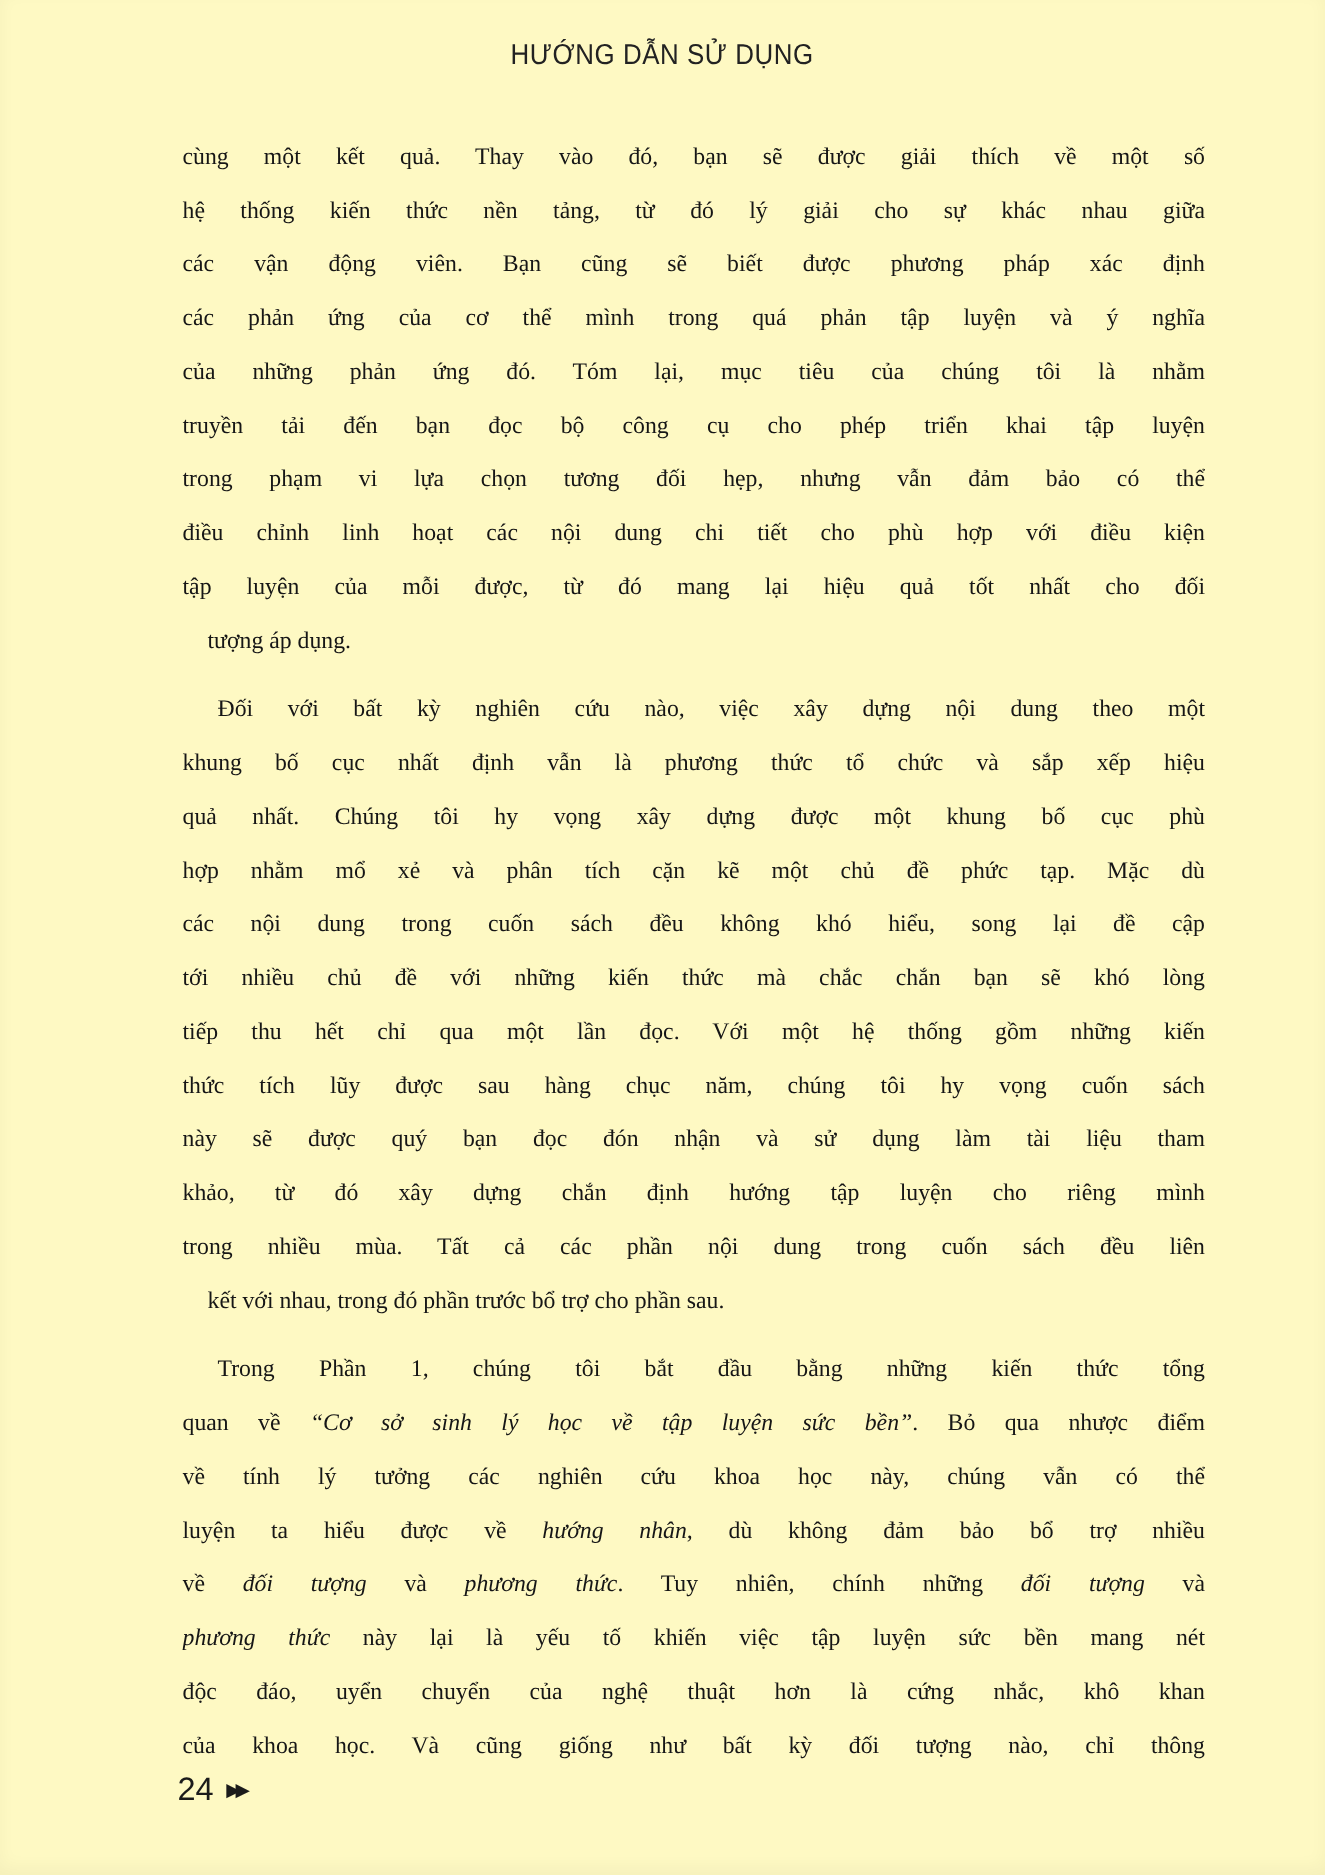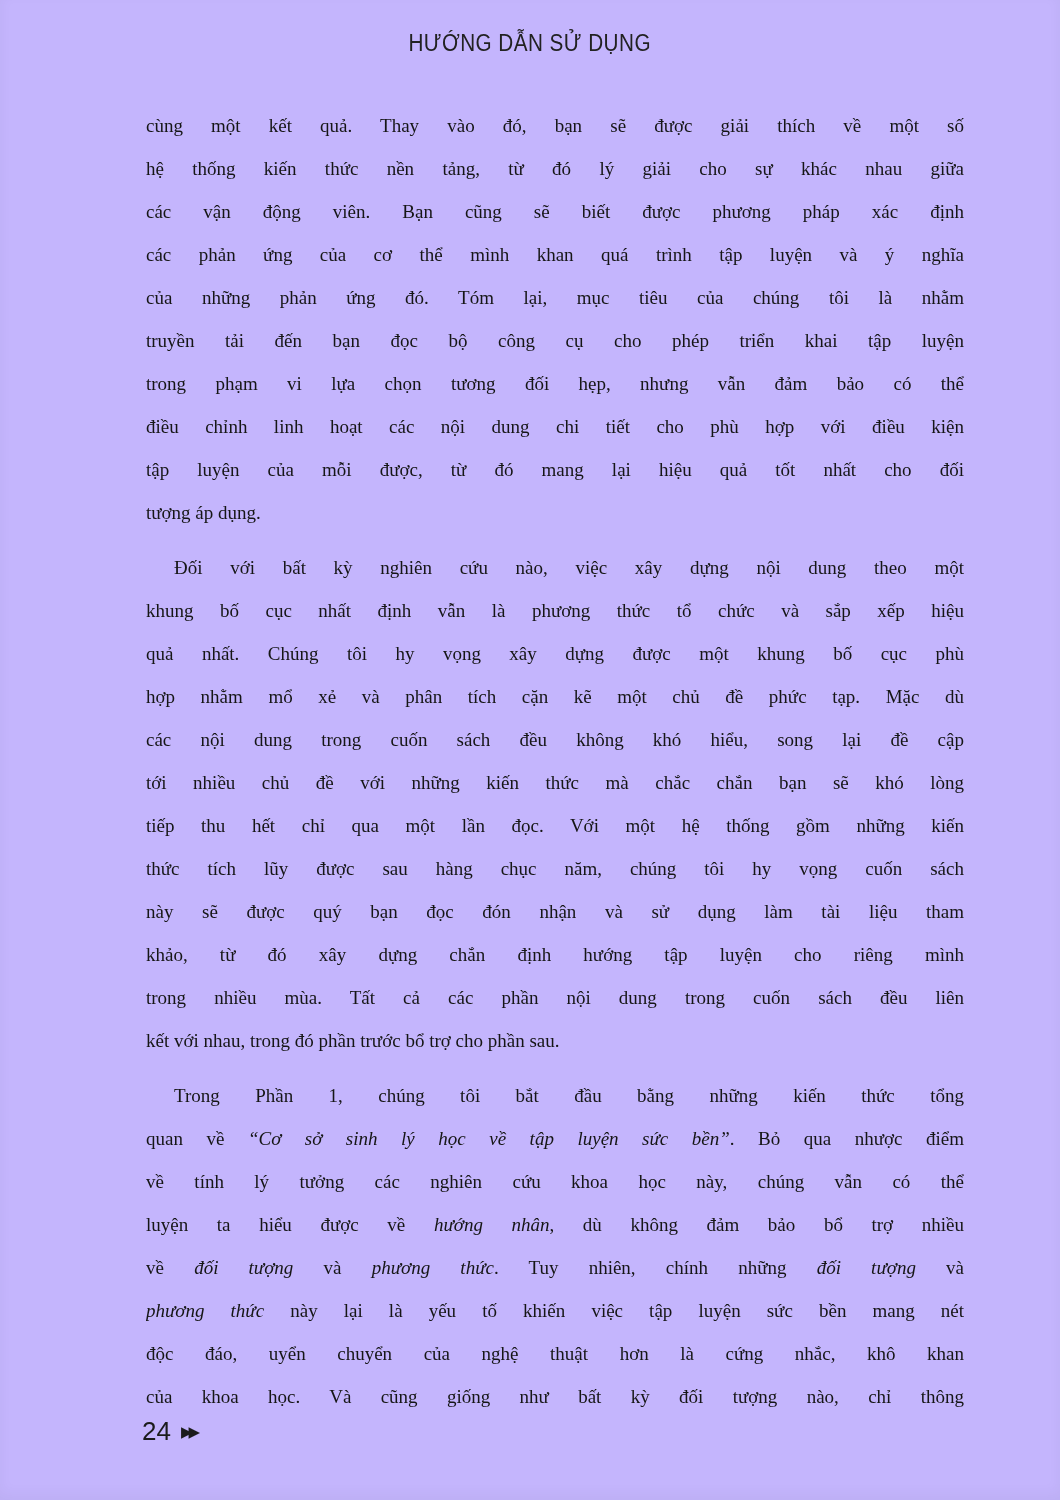--- a/index.html
+++ b/index.html
@@ -9,21 +9,21 @@
   body {
     width: 1060px;
     height: 1500px;
     background: #f4f4f2;
     font-family: "Liberation Serif", "DejaVu Serif", serif;
   }
   .page {
     position: relative;
     width: 1060px;
     height: 1500px;
-    background: #c4b5fd;
+    background: #fef9c3;
     overflow: hidden;
     box-shadow: inset 0 -6px 14px rgba(0,0,0,0.04);
     color: #1b1b1b;
   }
   .running-head {
     position: absolute;
     top: 30px;
     left: 0;
     width: 100%;
     text-align: center;
@@ -51,20 +51,21 @@
     height: 43px;
     line-height: 43px;
     overflow: hidden;
     text-align: justify;
     text-align-last: justify;
     -moz-text-align-last: justify;
     white-space: normal;
   }
   .line.last-left {
     text-align-last: left;
+    margin-left: 20px;
     -moz-text-align-last: left;
   }
   .line.indent { padding-left: 28px; }
   .line i { font-style: italic; }
   .page-footer {
     position: absolute;
     left: 142px;
     top: 1414px;
     height: 34px;
     display: flex;
@@ -94,21 +95,21 @@
 
   <div class="running-head">
     <span class="squeeze">HƯỚNG DẪN SỬ DỤNG</span>
   </div>
 
   <div class="body-text">
       <div class="para">
         <div class="line"><span>cùng một kết quả. Thay vào đó, bạn sẽ được giải thích về một số</span></div>
         <div class="line"><span>hệ thống kiến thức nền tảng, từ đó lý giải cho sự khác nhau giữa</span></div>
         <div class="line"><span>các vận động viên. Bạn cũng sẽ biết được phương pháp xác định</span></div>
-        <div class="line"><span>các phản ứng của cơ thể mình khan quá trình tập luyện và ý nghĩa</span></div>
+        <div class="line"><span>các phản ứng của cơ thể mình trong quá phản tập luyện và ý nghĩa</span></div>
         <div class="line"><span>của những phản ứng đó. Tóm lại, mục tiêu của chúng tôi là nhằm</span></div>
         <div class="line"><span>truyền tải đến bạn đọc bộ công cụ cho phép triển khai tập luyện</span></div>
         <div class="line"><span>trong phạm vi lựa chọn tương đối hẹp, nhưng vẫn đảm bảo có thể</span></div>
         <div class="line"><span>điều chỉnh linh hoạt các nội dung chi tiết cho phù hợp với điều kiện</span></div>
         <div class="line"><span>tập luyện của mỗi được, từ đó mang lại hiệu quả tốt nhất cho đối</span></div>
         <div class="line last-left"><span>tượng áp dụng.</span></div>
       </div>
       <div class="para">
         <div class="line indent"><span>Đối với bất kỳ nghiên cứu nào, việc xây dựng nội dung theo một</span></div>
         <div class="line"><span>khung bố cục nhất định vẫn là phương thức tổ chức và sắp xếp hiệu</span></div>

